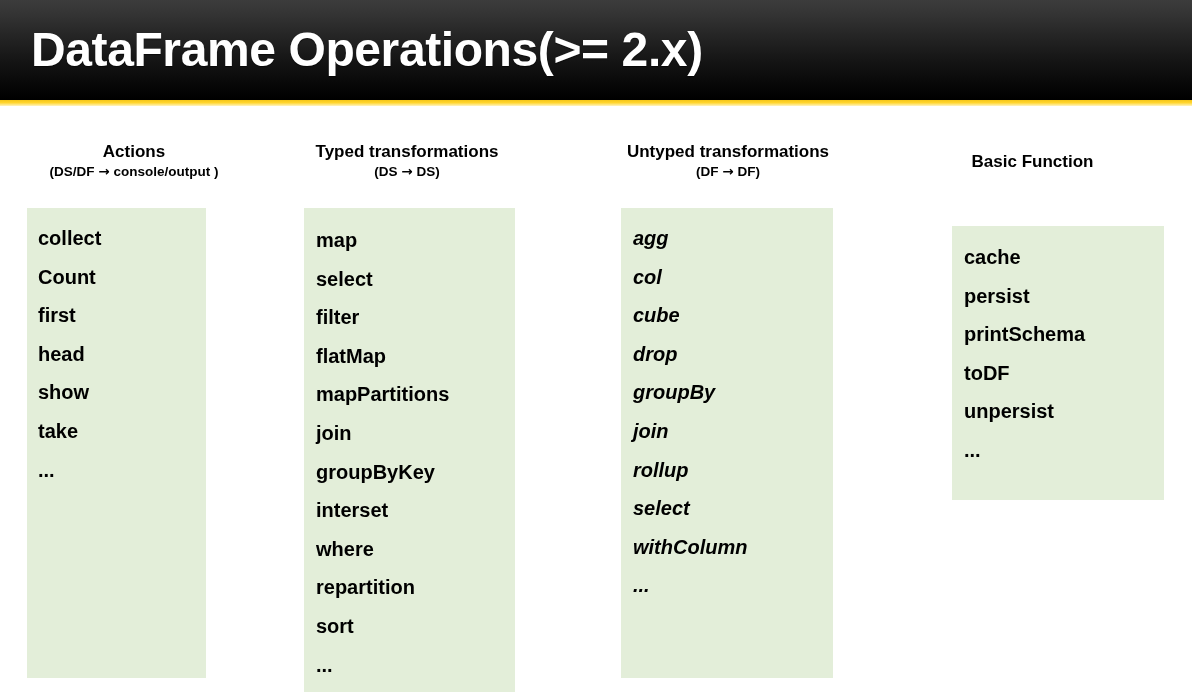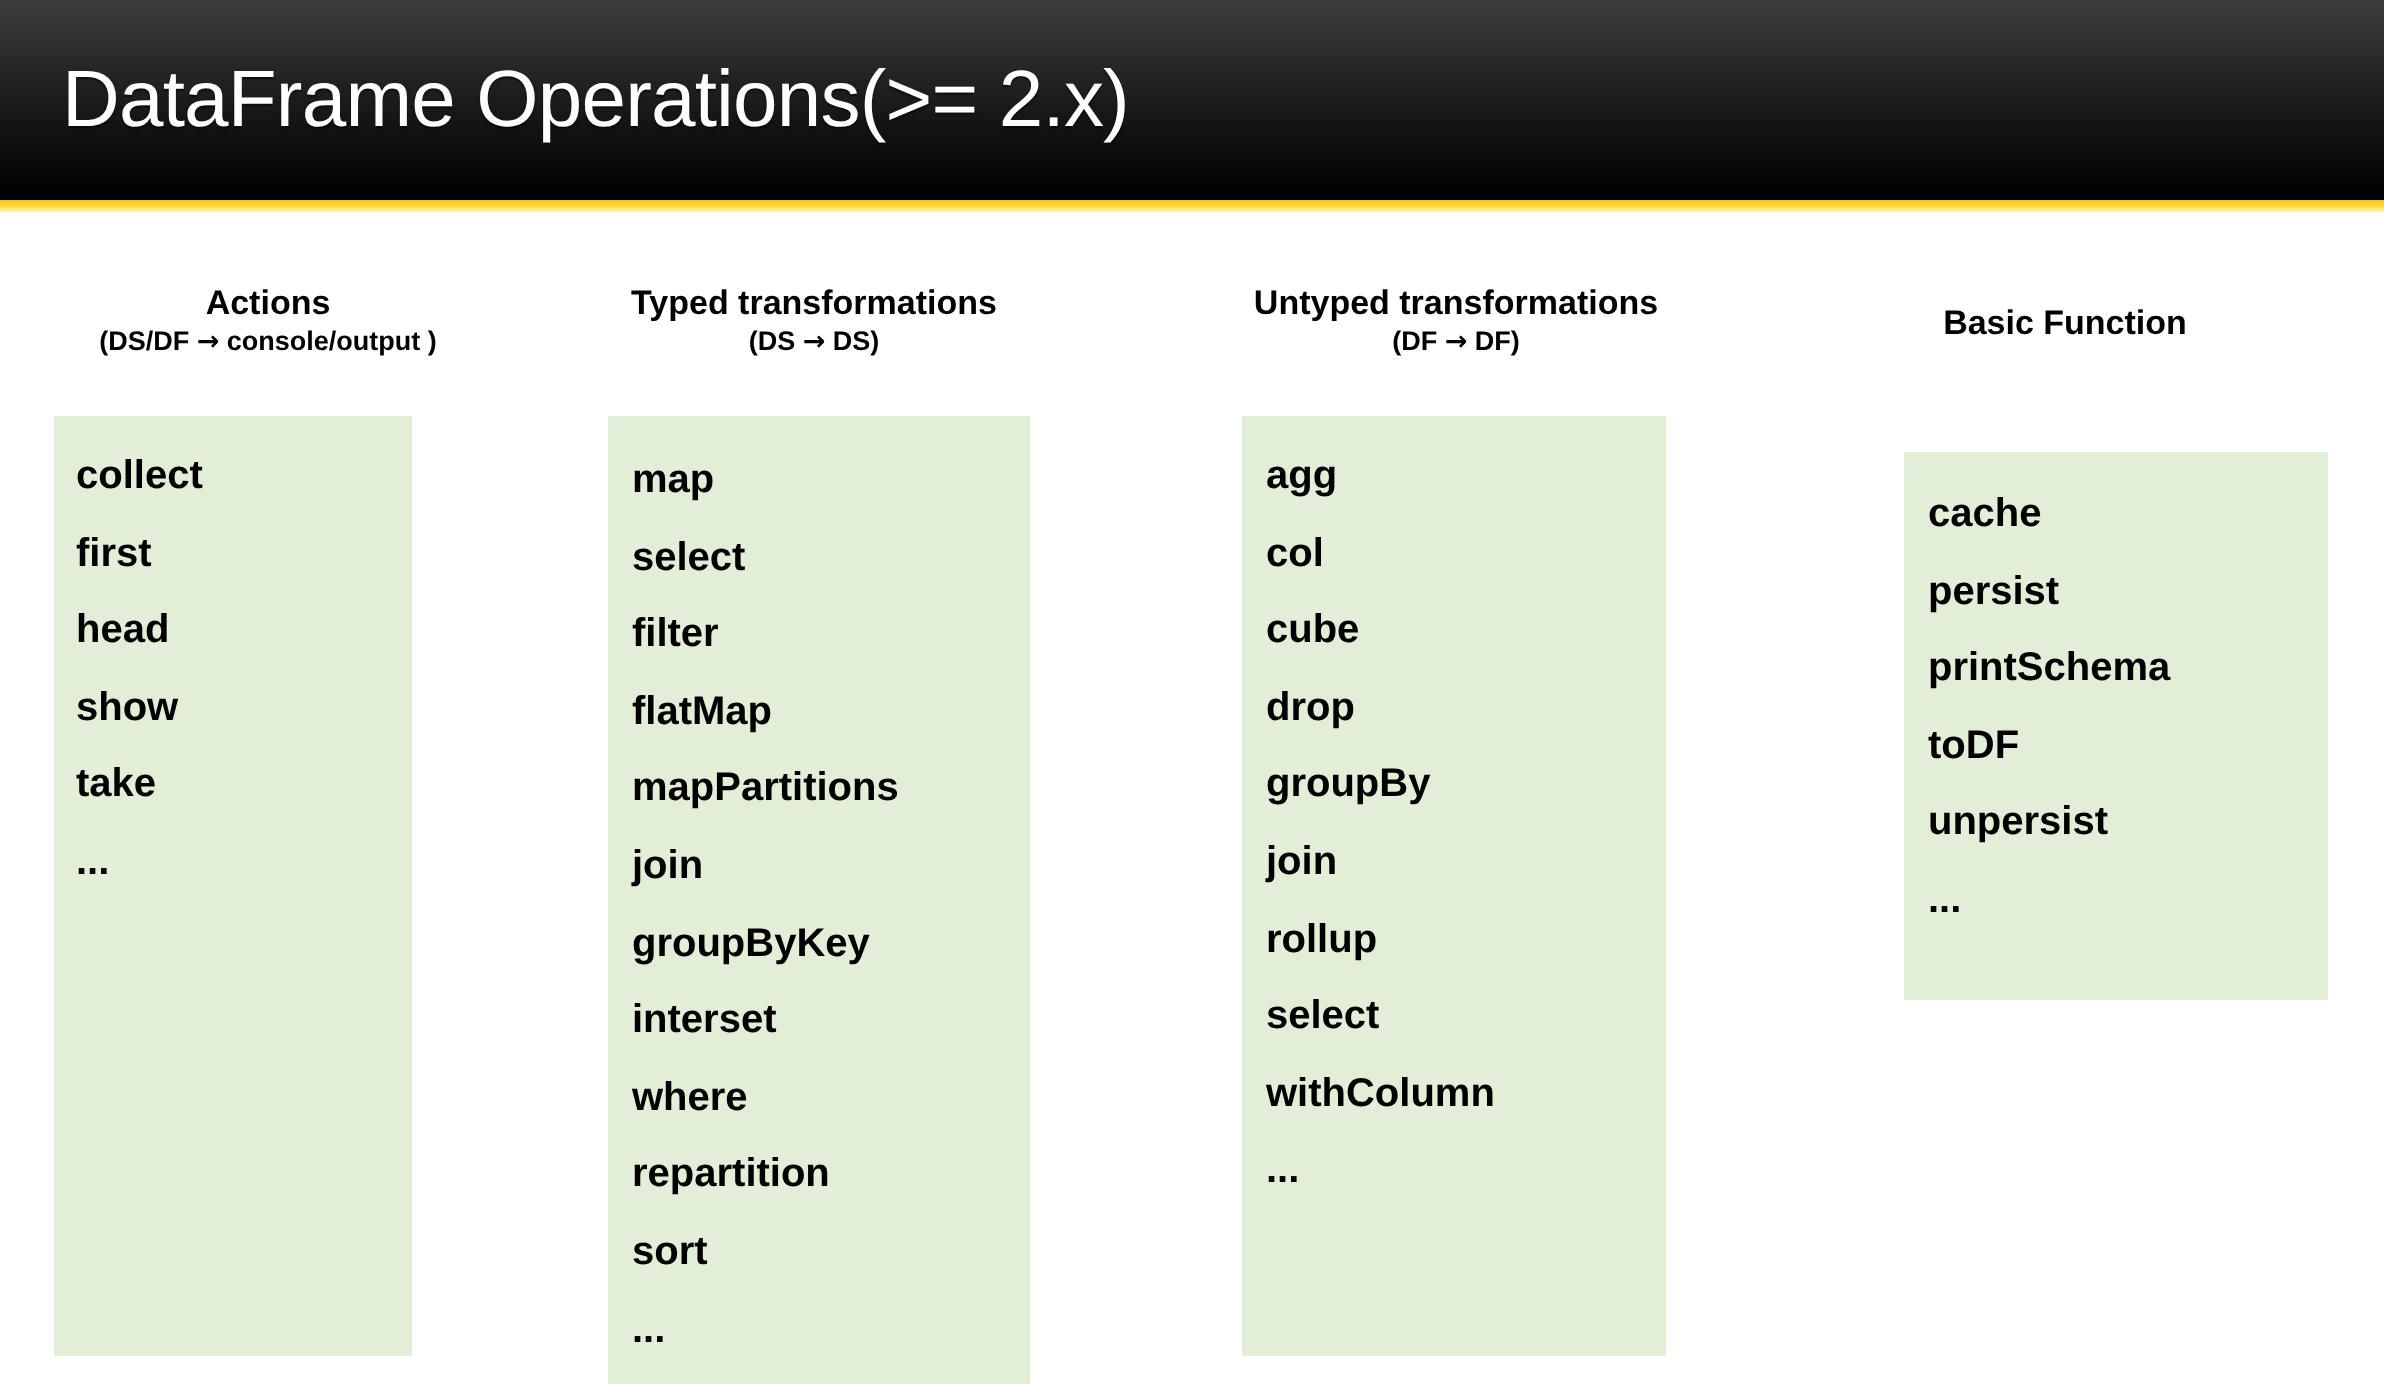--- a/index.html
+++ b/index.html
@@ -29,22 +29,22 @@
         #262626 34%,
         #141414 62%,
         #080808 84%,
         #000000 100%);
   }
   #title-text {
     position: absolute;
     left: 31px;
     top: 24px;
     color: #ffffff;
-    font-size: 40px;
-    font-weight: normal;
+    font-size: 48px;
+    font-weight: bold;
     letter-spacing: -0.4px;
     line-height: 52px;
     white-space: nowrap;
     text-shadow: 0 1px 1px rgba(0,0,0,0.6);
   }
   #title-accent {
     position: absolute;
     left: 0; top: 100px;
     width: 1192px;
     height: 6px;
@@ -91,21 +91,21 @@
     white-space: nowrap;
   }
   .item.ellipsis {
     font-size: 20px;
     line-height: 38.6px;
   }
 
   
   #col-actions .box  { left: 27px;  top: 208px; width: 179px; height: 470px; }
   #col-typed   .box  { left: 304px; top: 208px; width: 211px; height: 600px; }
-  #col-untyped .box  { left: 621px; top: 208px; width: 212px; height: 470px; }
+  #col-untyped .box  { left: 621px; top: 208px; width: 212px; height: 470px; font-style: italic; }
   #col-basic   .box  { left: 928px; top: 226px; width: 212px; height: 274px; margin-left: 24px; }
 
   #head-actions { left: 10px;  top: 141px; width: 248px; }
   #head-typed   { left: 283px; top: 141px; width: 248px; }
   #head-untyped { left: 597px; top: 141px; width: 262px; }
   #head-basic   { left: 910px; top: 151px; width: 245px; }
 
   #col-actions .box-list .item { line-height: 38.6px; }
   #col-typed   .box-list .item { line-height: 38.6px; }
   #col-untyped .box-list .item { line-height: 38.6px; }
@@ -131,20 +131,21 @@
       <div class="col-title">Actions</div>
       <div class="col-sub">
         <span>(DS/DF</span>
         <span class="arrow">→</span>
         <span>console/output )</span>
       </div>
     </div>
     <div class="box">
       <div class="box-list">
         <div class="item">collect</div>
+        <div class="item">Count</div>
         <div class="item">first</div>
         <div class="item">head</div>
         <div class="item">show</div>
         <div class="item">take</div>
         <div class="item ellipsis">...</div>
       </div>
     </div>
   </div>
 
   <div class="column" id="col-typed">

